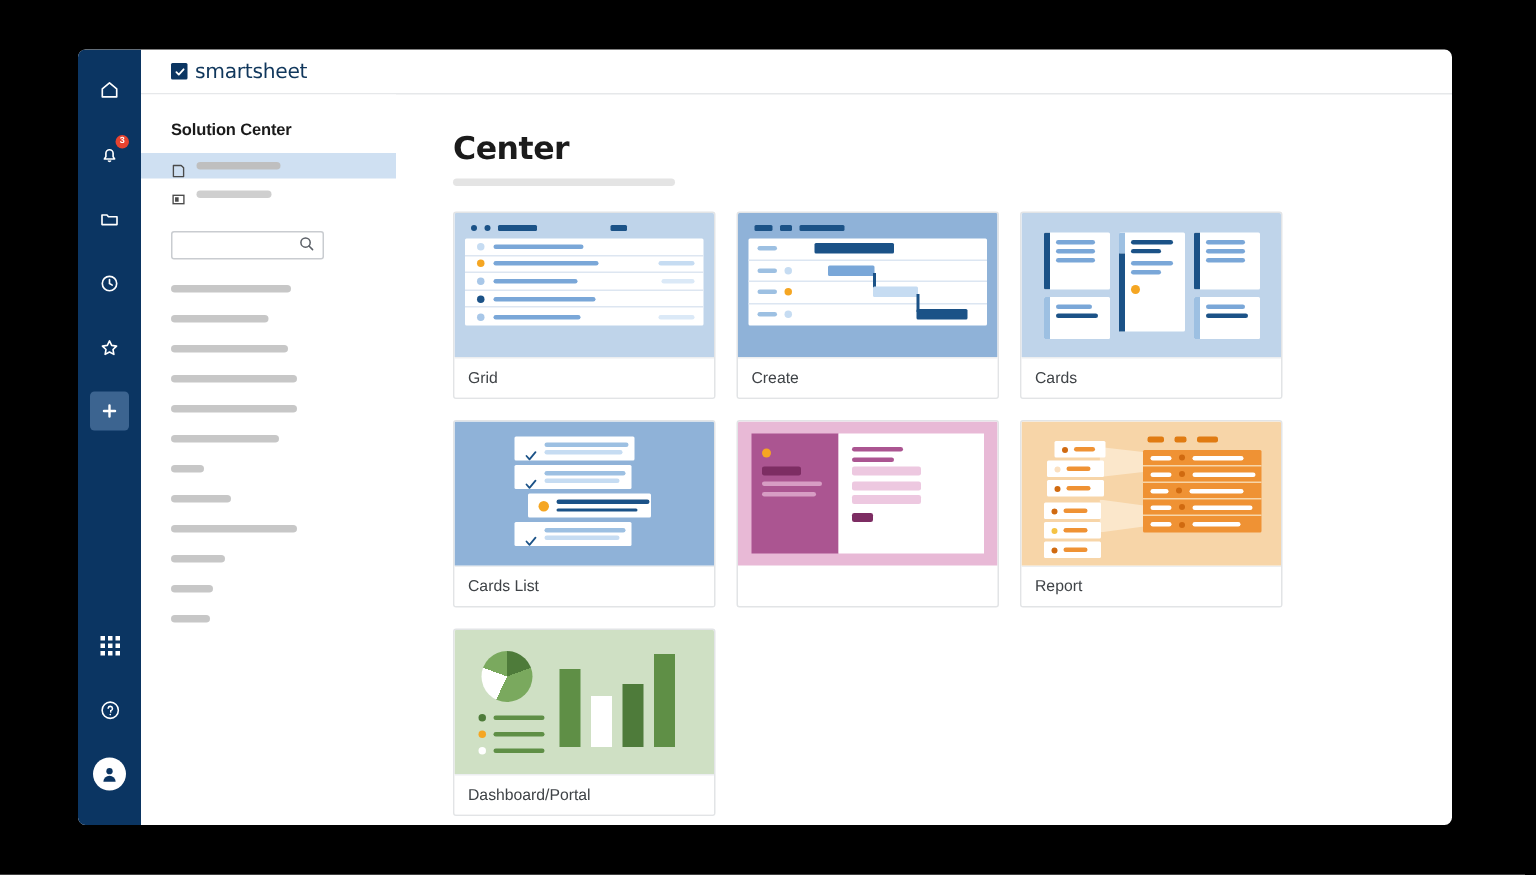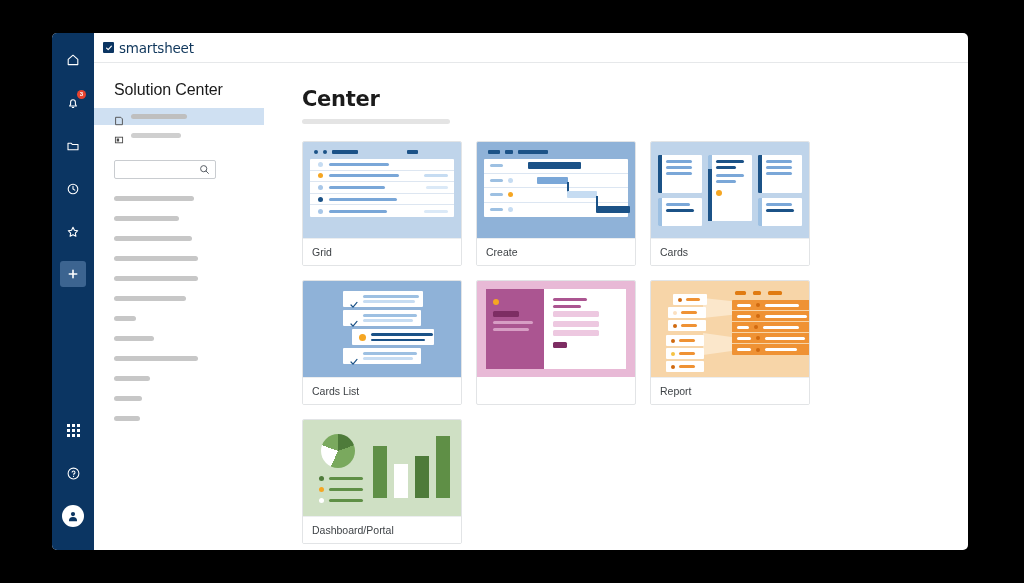--- a/index.html
+++ b/index.html
@@ -76,21 +76,21 @@
   }
   .dots-grid i { background: #ffffff; display: block; width: 3px; height: 3px; }
 
   
   .window-body { flex: 1; display: flex; flex-direction: column; min-width: 0; }
 
   .topbar {
     height: 30px;
     border-bottom: 1px solid #e6e8ea;
     display: flex; align-items: center;
-    padding-left: 9px;
+    padding-left: 20px;
     flex: 0 0 30px;
   }
   .logo { display: flex; align-items: center; gap: 5px; }
   .logo-mark {
     width: 11px; height: 11px;
     background: #0b3562;
     border-radius: 1px;
     display: flex; align-items: center; justify-content: center;
   }
   .logo-text {
@@ -103,22 +103,22 @@
   .content-area { flex: 1; display: flex; min-height: 0; }
 
   
   .navpanel {
     width: 170px;
     flex: 0 0 170px;
     padding: 18px 0 0 0;
     background: #ffffff;
   }
   .panel-title {
-    font-size: 16px;
-    font-weight: normal;
+    font-size: 11px;
+    font-weight: bold;
     color: #1a1a1a;
     padding: 0 0 9px 20px;
     letter-spacing: -0.1px;
   }
   .nav-item {
     display: flex; align-items: center; gap: 7px;
     height: 17px;
     padding-left: 20px;
     margin-bottom: 2px;
   }
@@ -167,21 +167,21 @@
   }
 
   .tile-grid {
     display: flex;
     flex-wrap: wrap;
     gap: 14px 14px;
     margin-top: 17px;
     width: 576px;
   }
   .tile {
-    width: 160px;
+    width: 175px;
     background: #ffffff;
     border: 1px solid #e2e4e6;
     border-radius: 2px;
     overflow: hidden;
     display: flex; flex-direction: column;
   }
   .tile-art {
     height: 96px;
     position: relative;
     overflow: hidden;

